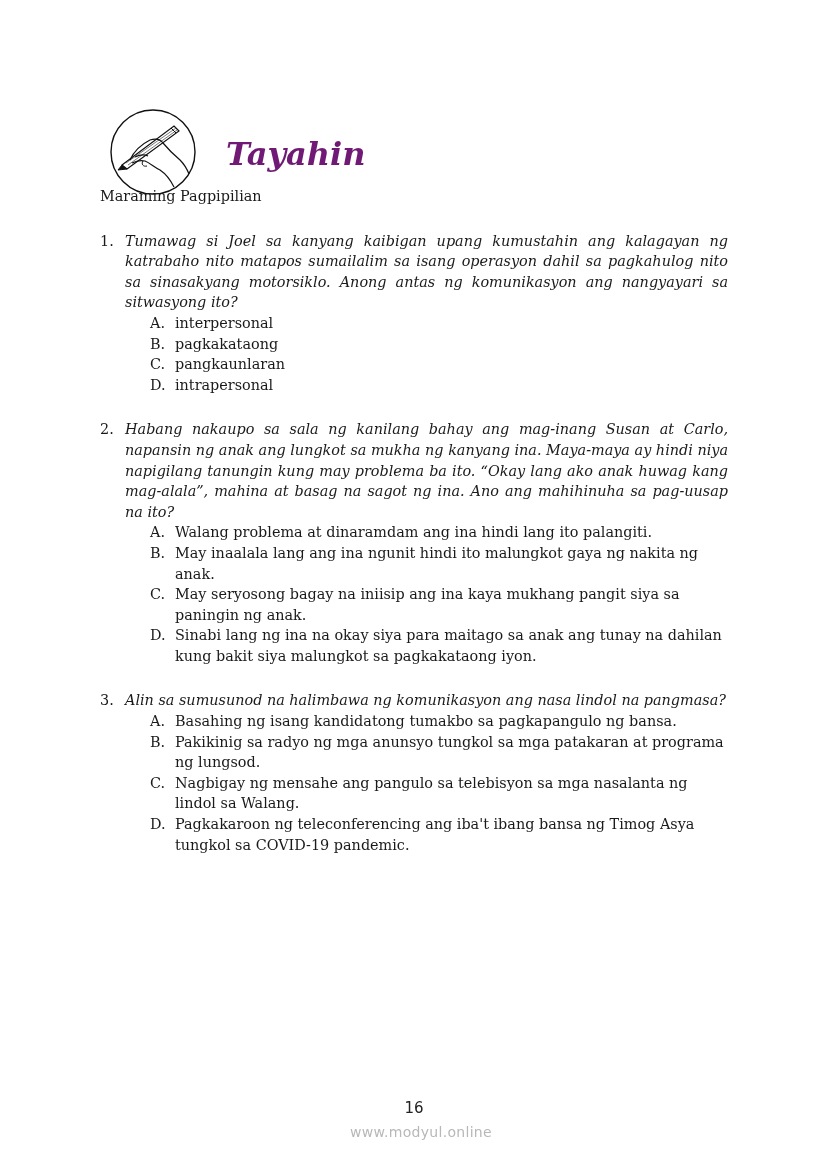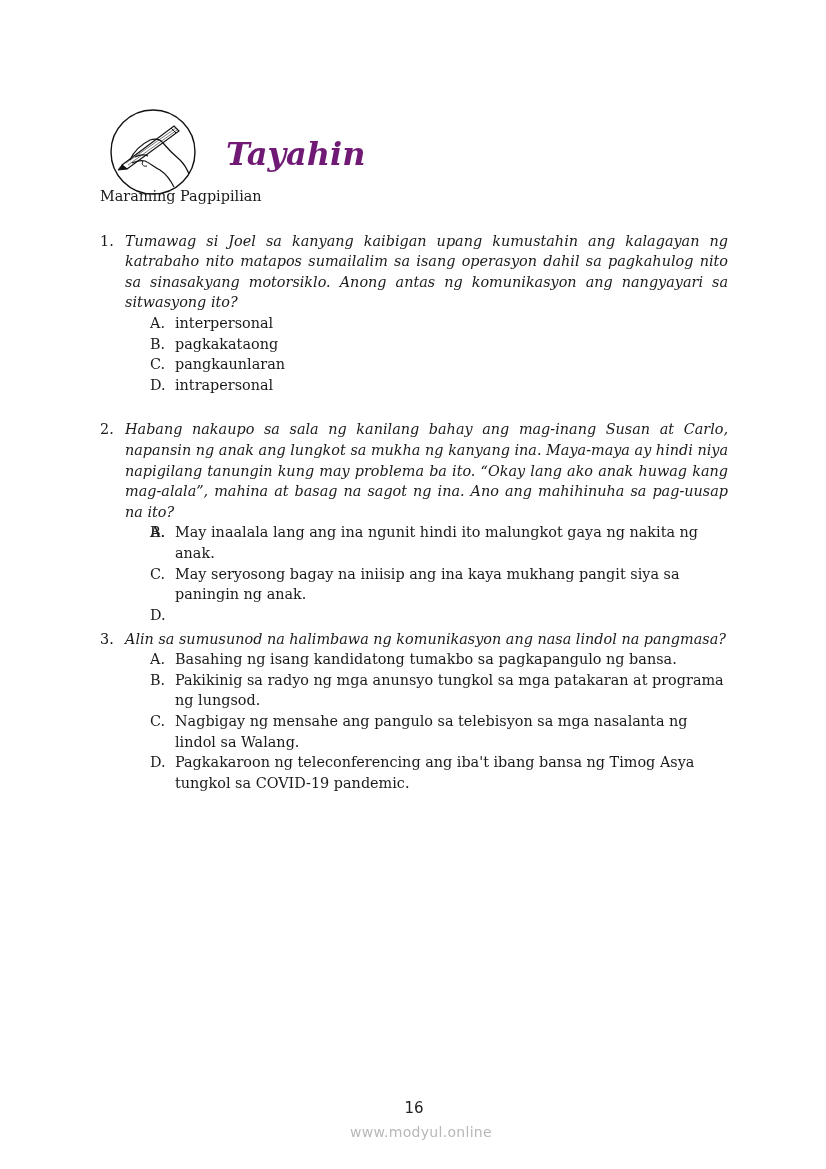--- a/index.html
+++ b/index.html
@@ -72,24 +72,24 @@
         <li class="choice"><span class="choice-letter">B.</span><span>pagkakataong</span></li>
         <li class="choice"><span class="choice-letter">C.</span><span>pangkaunlaran</span></li>
         <li class="choice"><span class="choice-letter">D.</span><span>intrapersonal</span></li>
       </ul>
     </li>
 
     <li class="question">
       <span class="qnum">2.</span>
       <p class="qtext">Habang nakaupo sa sala ng kanilang bahay ang mag-inang Susan at Carlo, napansin ng anak ang lungkot sa mukha ng kanyang ina. Maya-maya ay hindi niya napigilang tanungin kung may problema ba ito. “Okay lang ako anak huwag kang mag-alala”, mahina at basag na sagot ng ina. Ano ang mahihinuha sa pag-uusap na ito?</p>
       <ul class="choices">
-        <li class="choice"><span class="choice-letter">A.</span></li>
+        <li class="choice"><span class="choice-letter">A.</span><span>Walang problema at dinaramdam ang ina hindi lang ito palangiti.</span></li>
         <li class="choice"><span class="choice-letter">B.</span><span>May inaalala lang ang ina ngunit hindi ito malungkot gaya ng nakita ng anak.</span></li>
         <li class="choice"><span class="choice-letter">C.</span><span>May seryosong bagay na iniisip ang ina kaya mukhang pangit siya sa paningin ng anak.</span></li>
-        <li class="choice"><span class="choice-letter">D.</span></li>
+        <li class="choice"><span class="choice-letter">D.</span><span>Sinabi lang ng ina na okay siya para maitago sa anak ang tunay na dahilan kung bakit siya malungkot sa pagkakataong iyon.</span></li>
       </ul>
     </li>
 
     <li class="question">
       <span class="qnum">3.</span>
       <p class="qtext">Alin sa sumusunod na halimbawa ng komunikasyon ang nasa lindol na pangmasa?</p>
       <ul class="choices">
         <li class="choice"><span class="choice-letter">A.</span><span>Basahing ng isang kandidatong tumakbo sa pagkapangulo ng bansa.</span></li>
         <li class="choice"><span class="choice-letter">B.</span><span>Pakikinig sa radyo ng mga anunsyo tungkol sa mga patakaran at programa ng lungsod.</span></li>
         <li class="choice"><span class="choice-letter">C.</span><span>Nagbigay ng mensahe ang pangulo sa telebisyon sa mga nasalanta ng lindol sa Walang.</span></li>

